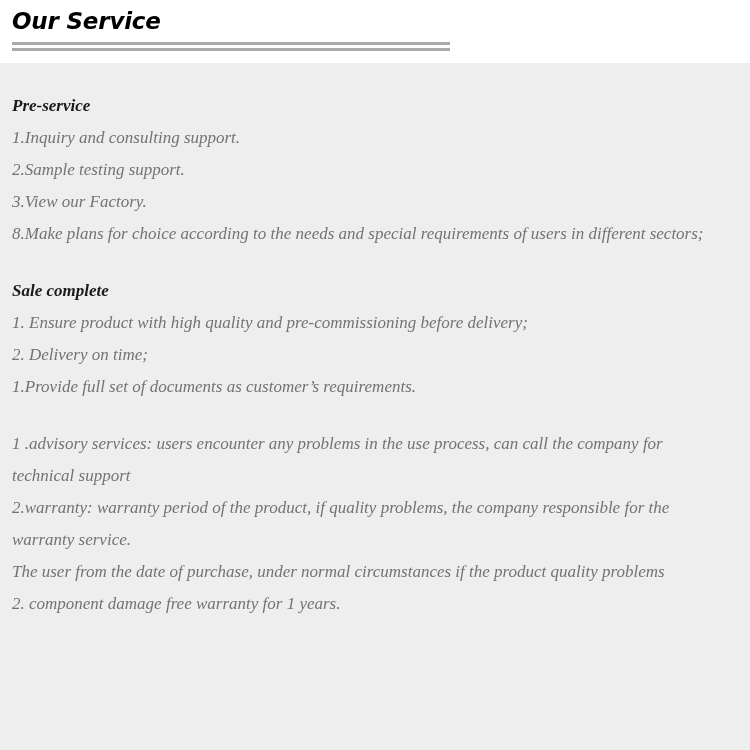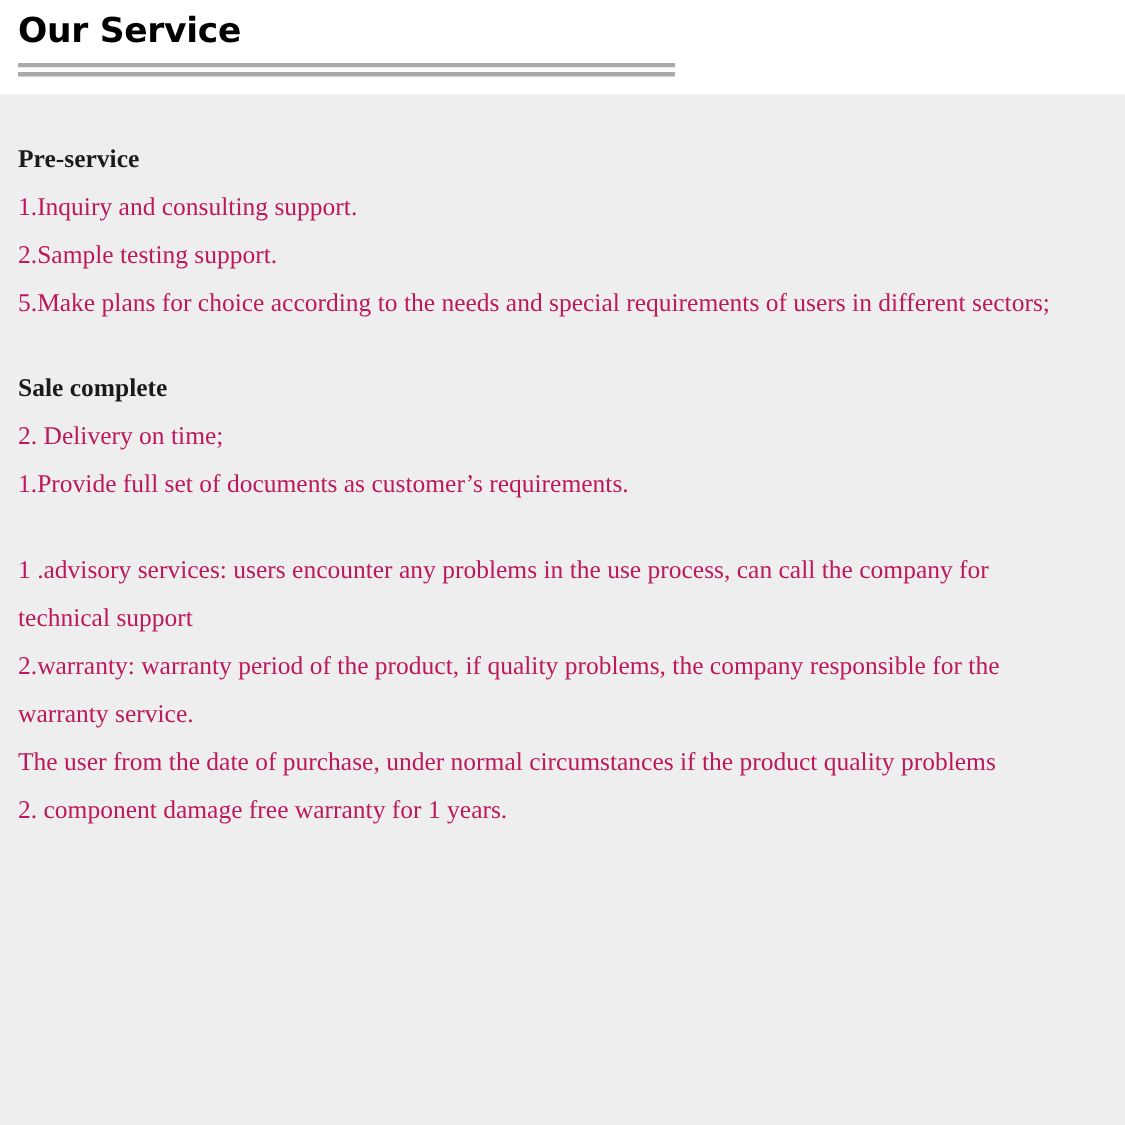--- a/index.html
+++ b/index.html
@@ -13,20 +13,21 @@
     background: #eeeeee;
     font-family: "Liberation Serif", "DejaVu Serif", serif;
     overflow: hidden;
   }
 
   .page {
     width: 750px;
     height: 750px;
     position: relative;
     background: #eeeeee;
+    font-style: italic;
   }
 
   
   .header {
     background: #ffffff;
     height: 63px;
     padding: 0;
     position: relative;
     box-sizing: border-box;
   }
@@ -79,21 +80,21 @@
     line-height: 32px;
     color: #1a1a1a;
     white-space: nowrap;
   }
 
   .line {
     margin: 0;
     font-family: "Liberation Serif", "DejaVu Serif", serif;
     font-size: 17px;
     line-height: 32px;
-    color: #be185d;
+    color: #737373;
     max-width: 712px;
   }
 
   
   .section.spaced {
     padding-top: 25px;
   }
 
   .first-section {
     padding-top: 27px;
@@ -112,25 +113,27 @@
       <div class="rule-line"></div>
     </div>
   </div>
 
   <div class="body">
 
     <div class="section first-section">
       <div class="section-heading">Pre-service</div>
       <p class="line">1.Inquiry and consulting support.</p>
       <p class="line">2.Sample testing support.</p>
-      <p class="line">5.Make plans for choice according to the needs and special requirements of users in different sectors;</p>
+      <p class="line">3.View our Factory.</p>
+      <p class="line">8.Make plans for choice according to the needs and special requirements of users in different sectors;</p>
     </div>
 
     <div class="section spaced">
       <div class="section-heading">Sale complete</div>
+      <p class="line">1. Ensure product with high quality and pre-commissioning before delivery;</p>
       <p class="line">2. Delivery on time;</p>
       <p class="line">1.Provide full set of documents as customer’s requirements.</p>
     </div>
 
     <div class="section spaced">
       <p class="line">1 .advisory services: users encounter any problems in the use process, can call the company for technical support</p>
       <p class="line">2.warranty: warranty period of the product, if quality problems, the company responsible for the warranty service.</p>
       <p class="line">The user from the date of purchase, under normal circumstances if the product quality problems</p>
       <p class="line">2. component damage free warranty for 1 years.</p>
     </div>

